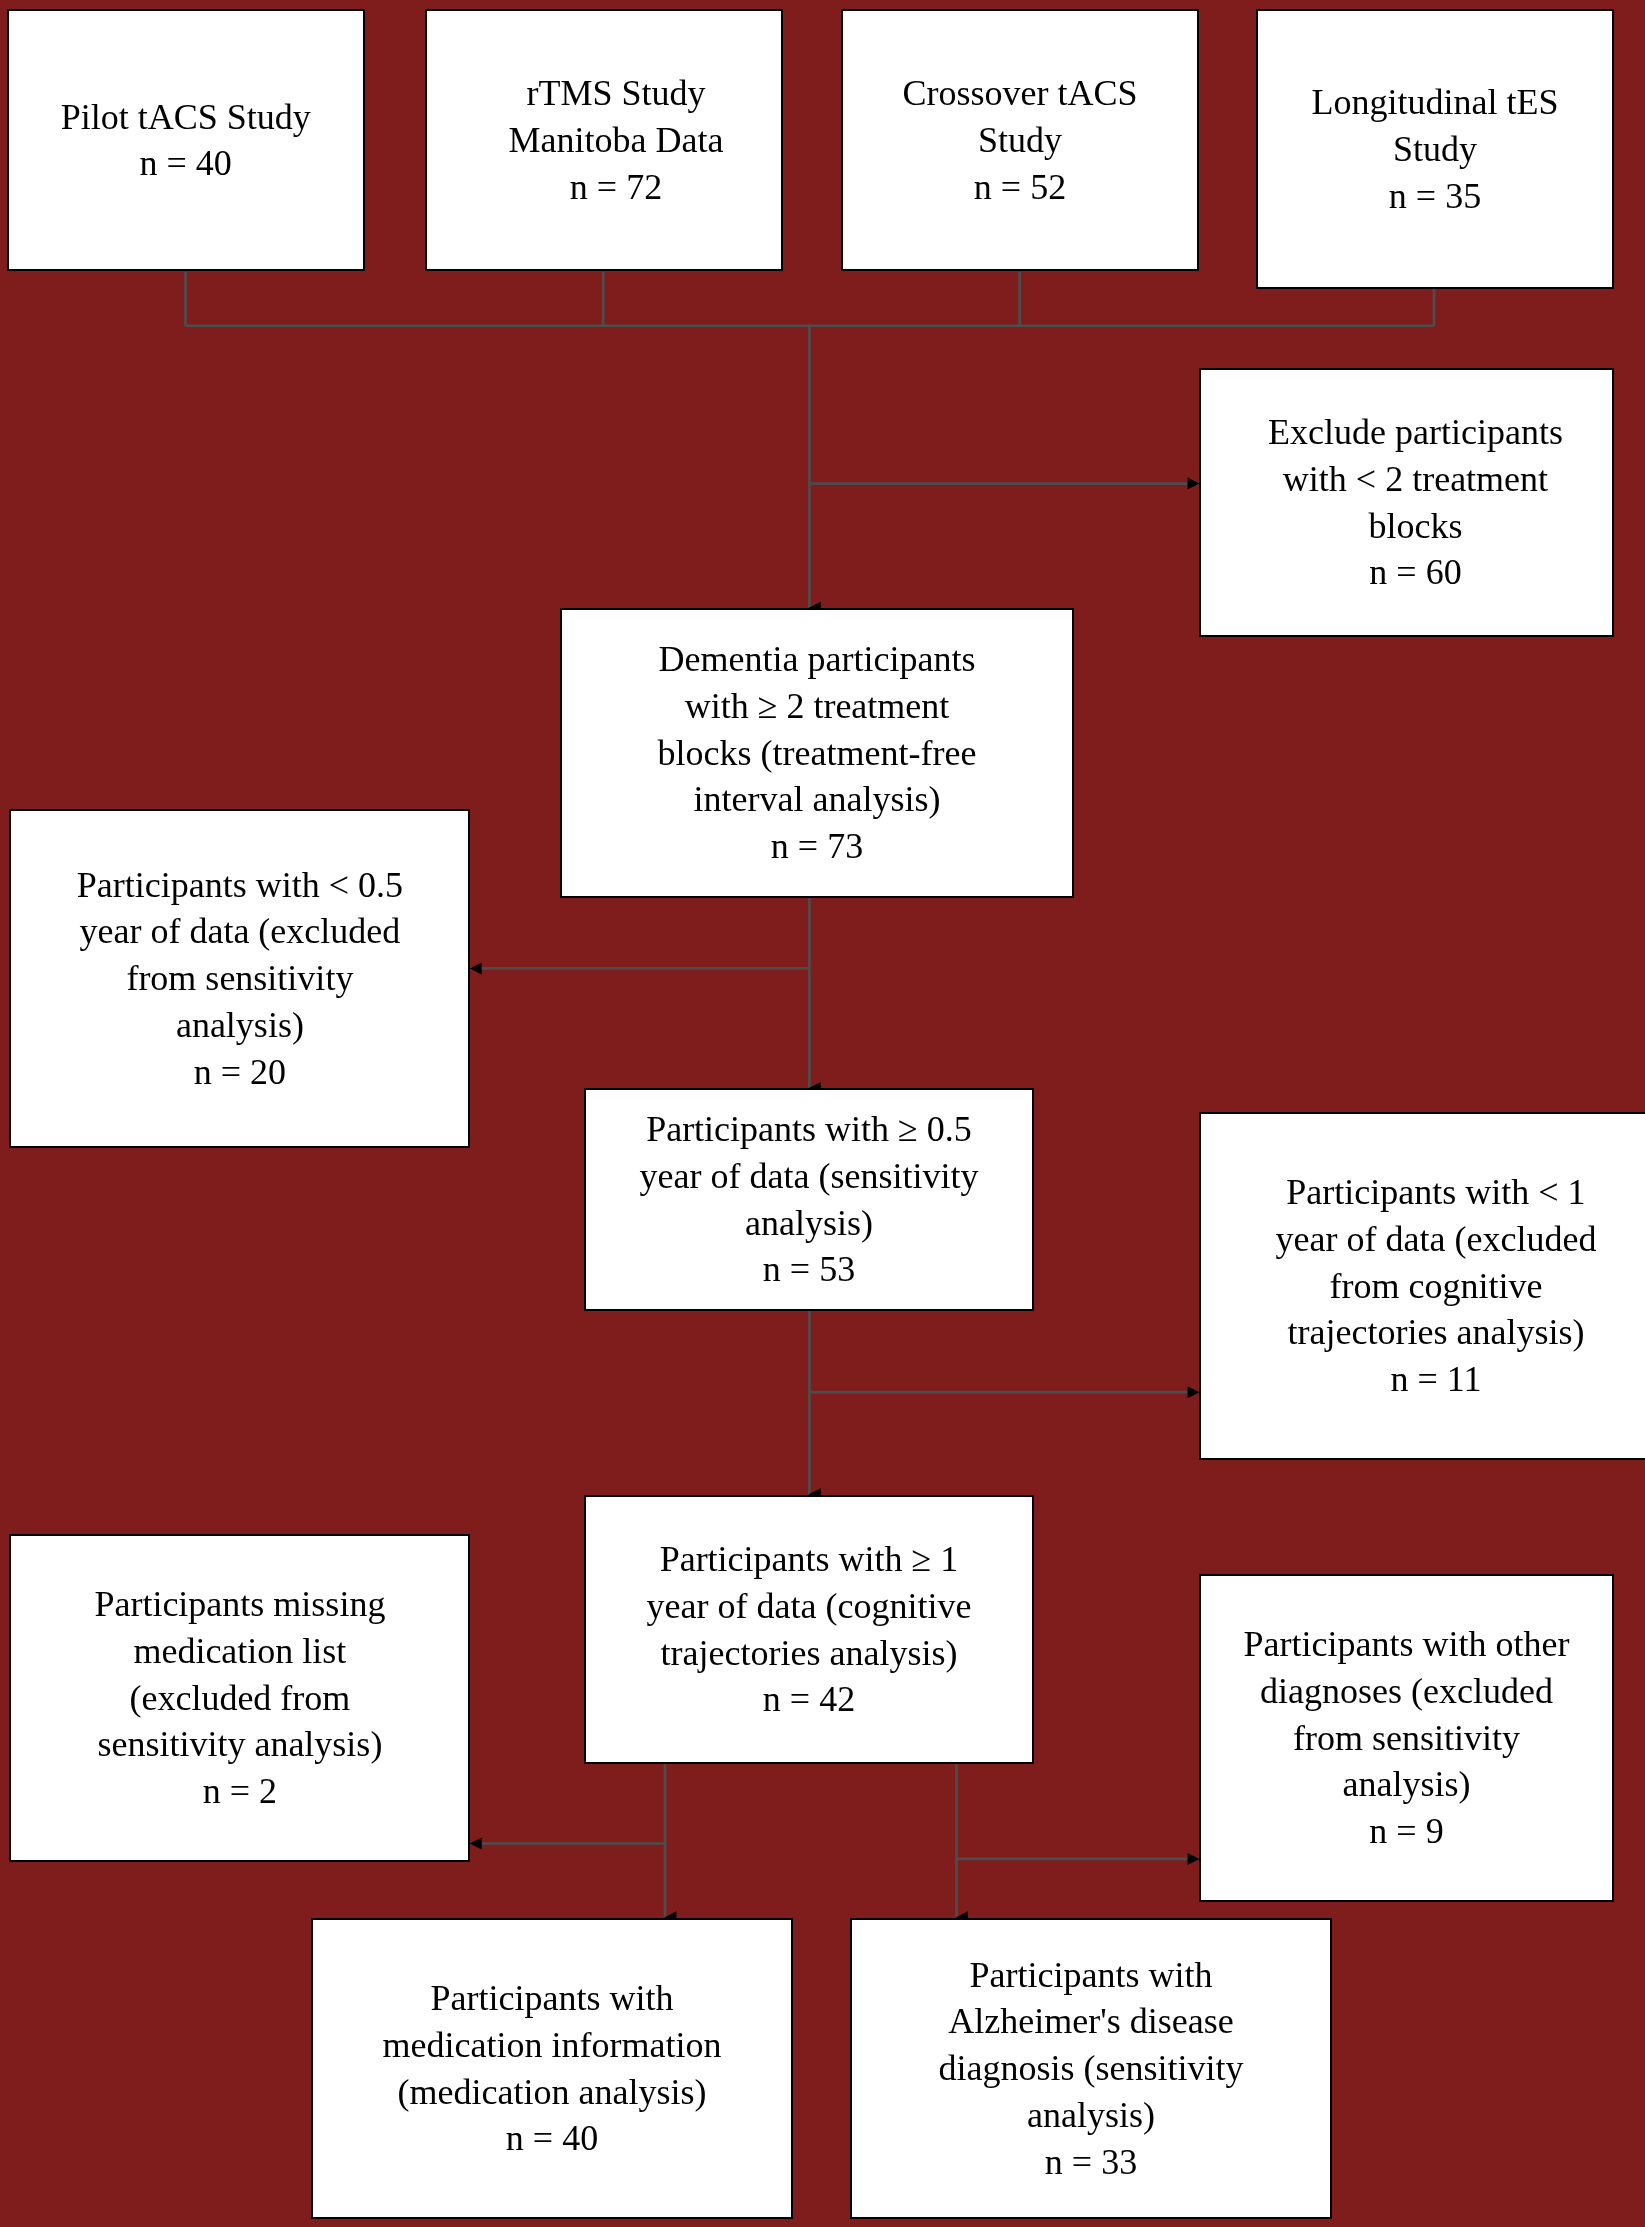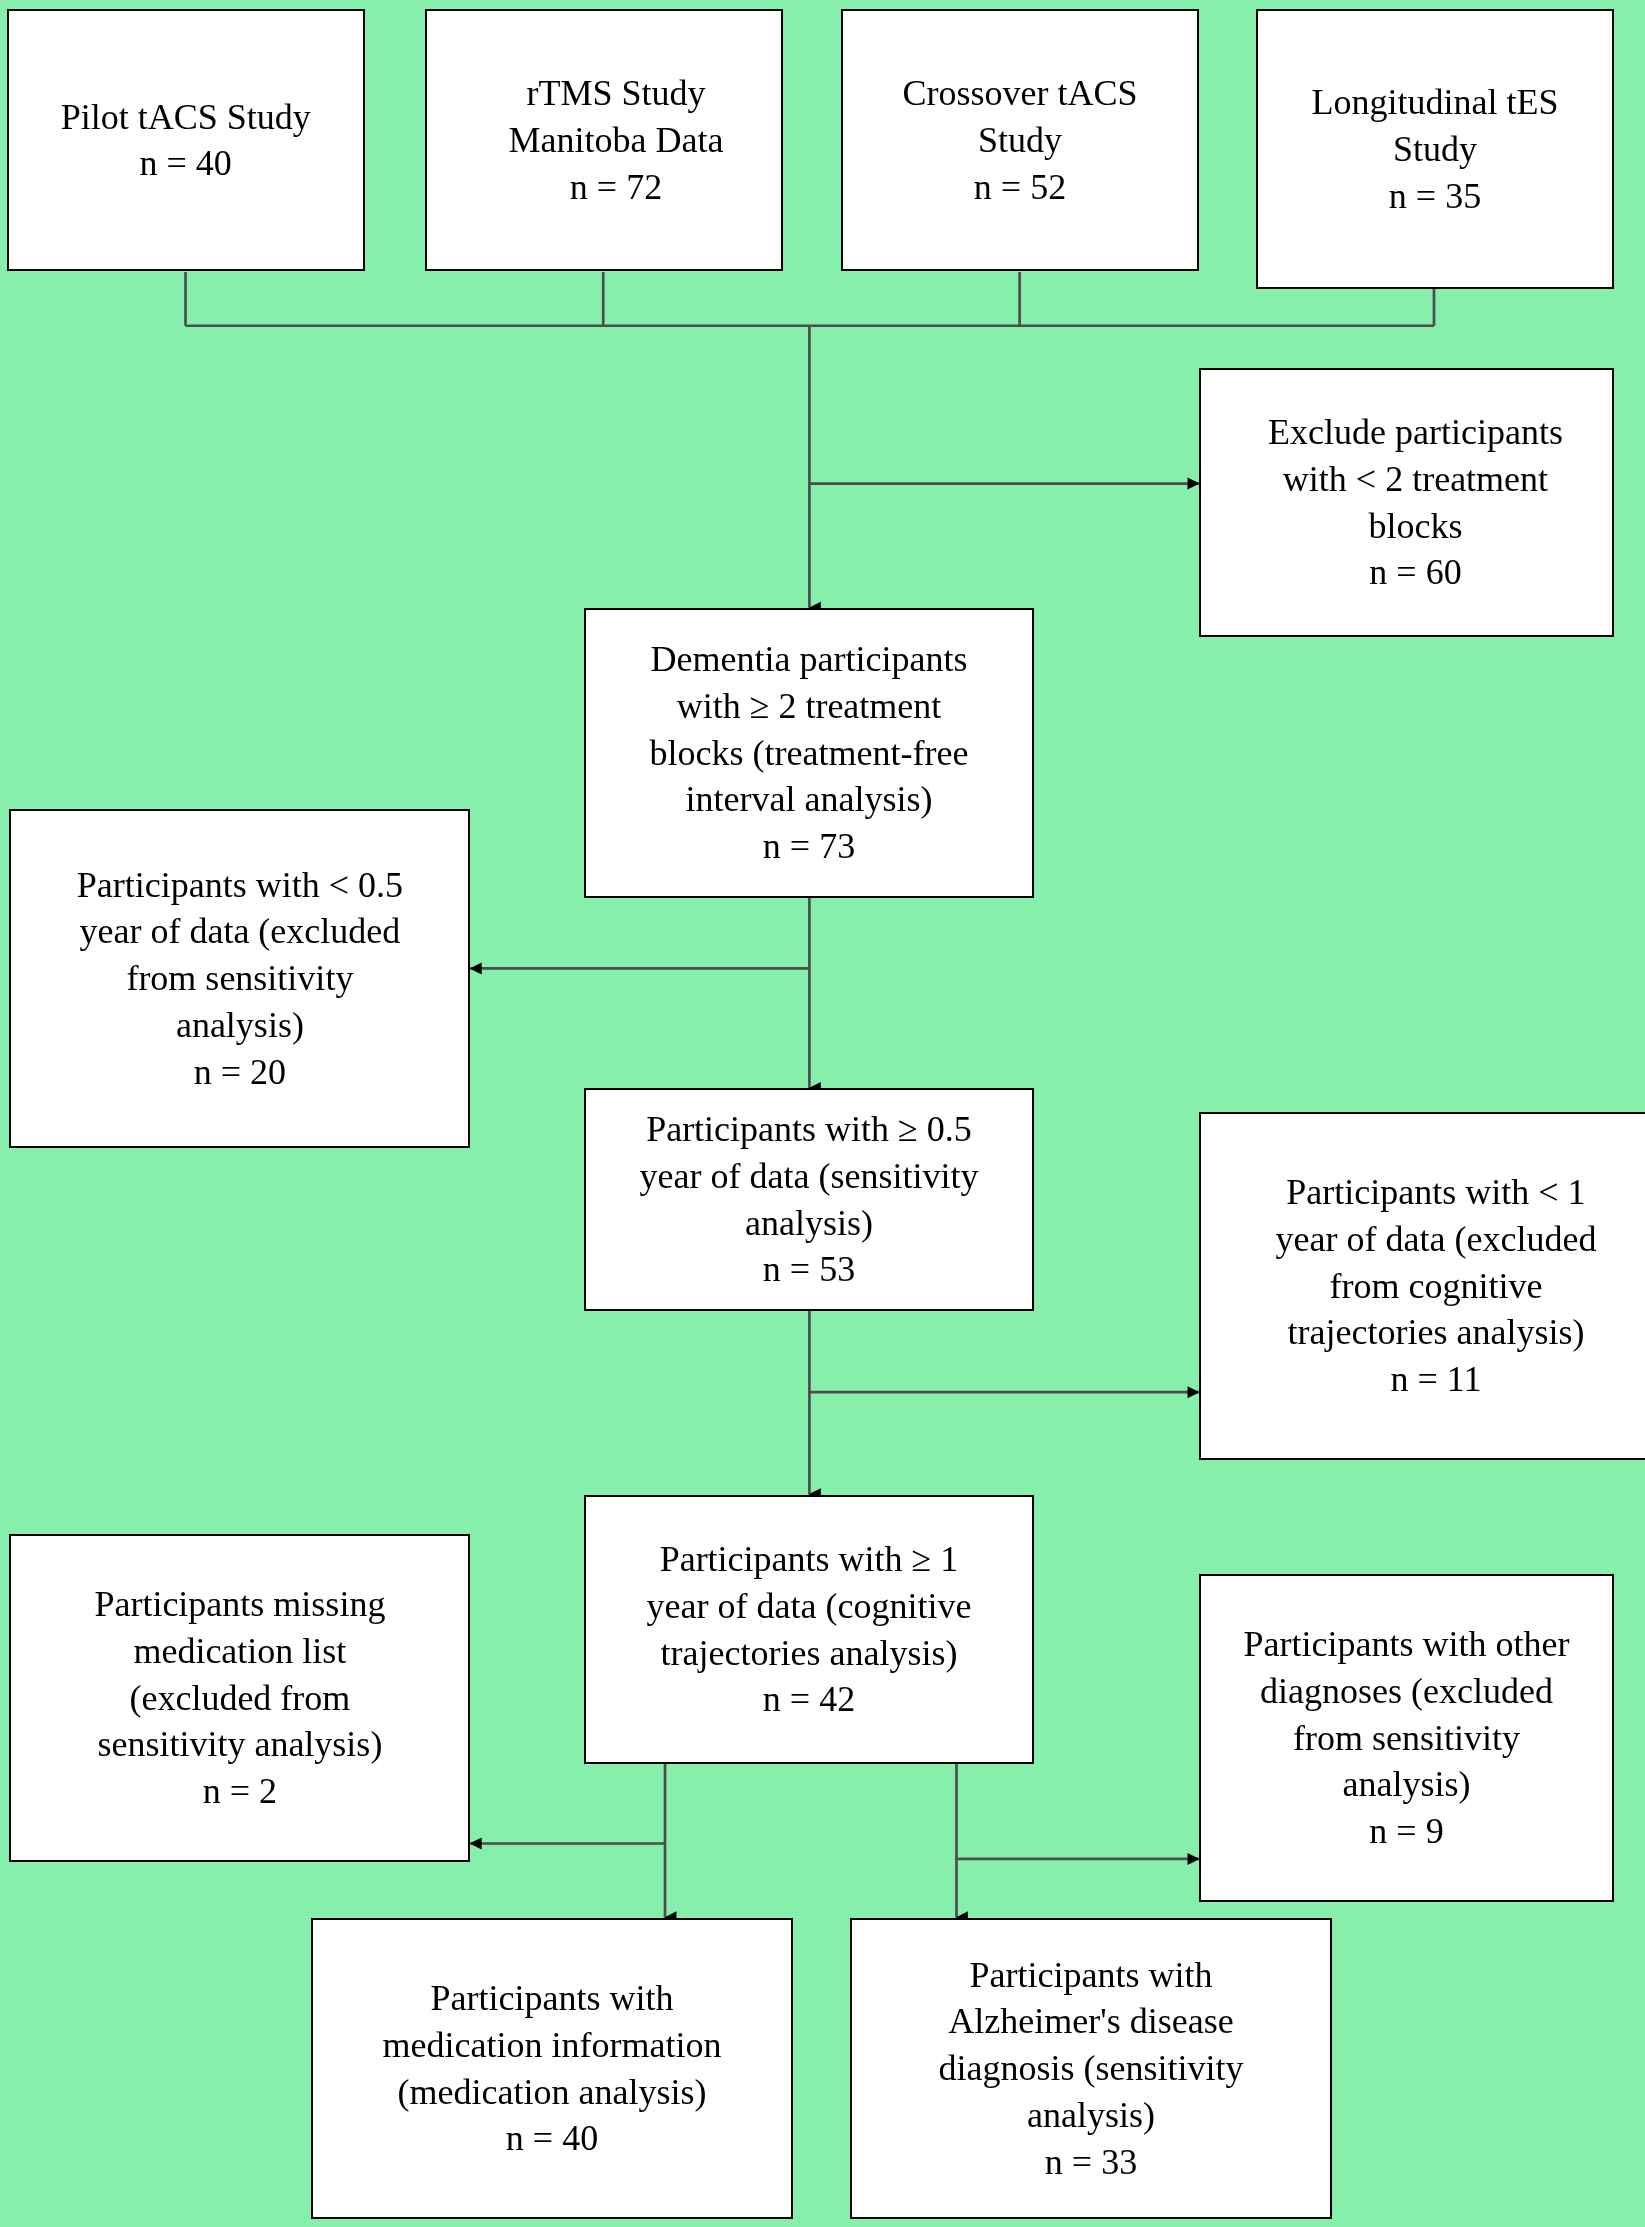--- a/index.html
+++ b/index.html
@@ -4,21 +4,21 @@
 <style>
   html, body {
     margin: 0;
     padding: 0;
     background: #ffffff;
   }
   #flow-root {
     position: relative;
     width: 1645px;
     height: 2227px;
-    background: #86efac;
+    background: #7f1d1d;
     font-family: "Liberation Serif", "DejaVu Serif", serif;
     overflow: hidden;
   }
   #connector-layer {
     position: absolute;
     top: 0;
     left: 0;
     width: 1645px;
     height: 2227px;
     pointer-events: none;
@@ -113,21 +113,21 @@
 n = 35</span>
   </div>
 
   <div class="node-box" style="left:1199px; top:368px; width:415px; height:269px;padding-left:18px;">
     <span class="node-text">Exclude participants
 with &lt; 2 treatment
 blocks
 n = 60</span>
   </div>
 
-  <div class="node-box" style="left:584px; top:608px; width:450px; height:290px;font-family:Liberation Serif, serif;">
+  <div class="node-box" style="left:560px; top:608px; width:514px; height:290px;font-family:Liberation Serif, serif;">
     <span class="node-text">Dementia participants
 with ≥ 2 treatment
 blocks (treatment-free
 interval analysis)
 n = 73</span>
   </div>
 
   <div class="node-box" style="left:9.4px; top:809px; width:461px; height:339px;">
     <span class="node-text">Participants with &lt; 0.5
 year of data (excluded

